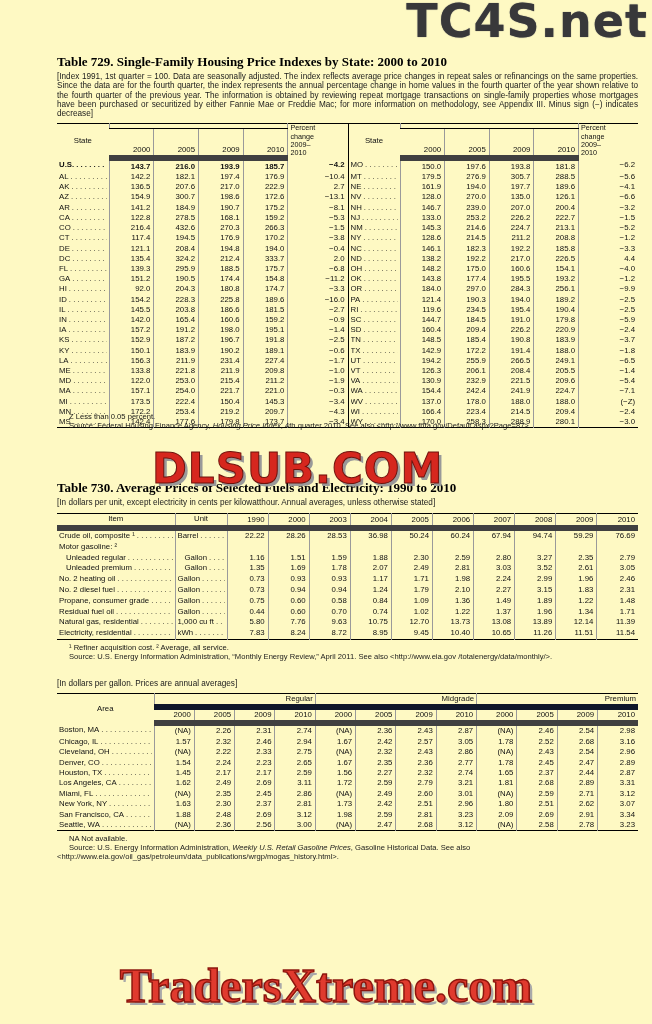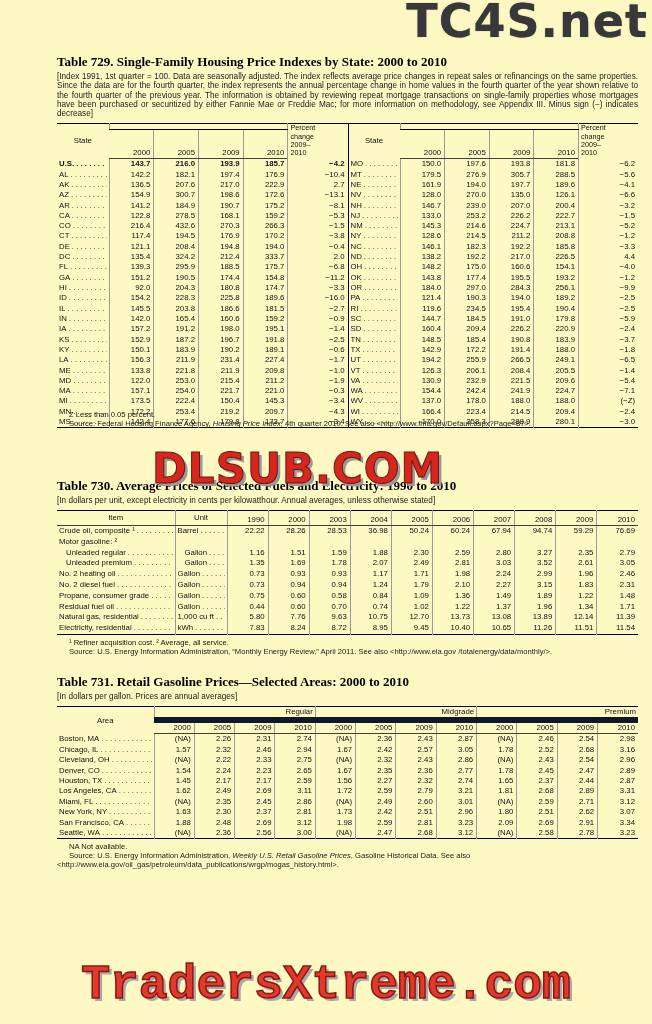--- a/index.html
+++ b/index.html
@@ -8,21 +8,21 @@
   .page{position:absolute;inset:0;background:#fef9c3;padding:0 14px 0 57px}
   h2.ttl{font-family:"Liberation Serif","DejaVu Serif",serif;font-size:13px;line-height:15px;font-weight:bold;color:#000}
   p.note{font-size:8.2px;line-height:9.3px;margin-top:3px;color:#1a1a1a;text-align:justify}
   .sec729{margin-top:54px}
   .sec730{margin-top:50px;position:relative}
   .sec731{margin-top:18px}
 
   table.t{border-collapse:collapse;table-layout:fixed;width:100%;border-top:1px solid #000;border-bottom:1px solid #000;margin-top:5px}
   .t th,.t td{font-size:7.8px;font-weight:normal;padding:0 2px;border-left:1px solid #9a9a9a;overflow:hidden;color:#111}
   .t th:first-child,.t td:first-child{border-left:none}
-  .t thead tr:last-child th{border-bottom:1px solid #404040}
+  .t thead tr:last-child th{border-bottom:6px solid #404040}
   .t thead th{vertical-align:bottom;padding-bottom:1px}
   td.num{text-align:right;padding-right:3px;white-space:nowrap}
   th.yr{text-align:right;padding-right:3px}
   .lbl{display:flex;overflow:hidden}
   .tx{white-space:nowrap;flex:0 0 auto}
   .dots{flex:1 1 auto;white-space:nowrap;overflow:hidden;margin-left:2px;color:#222}
   tr.bold td{font-weight:bold}
   td.ind .tx{padding-left:7px}
 
   
@@ -52,21 +52,21 @@
   p.src{font-size:7.6px;line-height:9px;text-indent:12px;color:#1a1a1a}
   .it{font-style:italic}
 
   .footer{position:absolute;left:57px;right:14px;top:948px;display:flex;justify-content:space-between;align-items:baseline;z-index:2}
   .pageno{font-size:11px;color:#000}
   .secname{font-size:10.5px;margin-left:10px}
   .credit{font-size:7.6px;color:#222}
 
   .wm-top{position:absolute;top:-6px;right:4px;font-size:46px;font-weight:bold;font-family:"DejaVu Sans",sans-serif;color:#38383a;letter-spacing:1px;z-index:9;text-shadow:0 0 1px #666}
   .wm-mid{position:absolute;left:152px;top:444px;font-size:42px;font-weight:bold;font-family:"DejaVu Sans",sans-serif;color:#d6271e;z-index:9;letter-spacing:1px;-webkit-text-stroke:1px #6d120c;text-shadow:3px 3px 0 #999}
-  .wm-bottom{position:absolute;left:0;right:0;top:958px;text-align:center;font-size:48px;font-weight:bold;font-family:Liberation Mono, monospace;color:#e03a2e;z-index:9;-webkit-text-stroke:1.5px #8c150d;text-shadow:3px 3px 0 #a9a9a9}
+  .wm-bottom{position:absolute;left:0;right:0;top:958px;text-align:center;font-size:48px;font-weight:bold;font-family:Liberation Serif, serif;color:#e03a2e;z-index:9;-webkit-text-stroke:1.5px #8c150d;text-shadow:3px 3px 0 #a9a9a9}
 </style>
 </head>
 <body>
 
 <div class="page">
 
   <div class="wm-top">TC4S.net</div>
 
   <section class="sec729">
     <h2 class="ttl">Table 729. Single-Family Housing Price Indexes by State: 2000 to 2010</h2>
@@ -1082,21 +1082,20 @@
             <td class="num">11.51</td>
             <td class="num">11.54</td>
           </tr>
         </tbody>
     </table>
     <p class="fnote">¹ Refiner acquisition cost.  ² Average, all service.</p>
     <p class="src"><span>Source: U.S. Energy Information Administration, “Monthly Energy Review,” April 2011. See also &lt;http://www.eia.gov /totalenergy/data/monthly/&gt;.</span></p>
   </section>
 
   <section class="sec731">
-    <h2 class="ttl">Table 731. Retail Gasoline Prices—Selected Areas: 2000 to 2010</h2>
     <p class="note">[In dollars per gallon. Prices are annual averages]</p>
     <table class="t t731">
       <colgroup>
           <col class="c-area">
           <col>
           <col>
           <col>
           <col>
           <col>
           <col>

